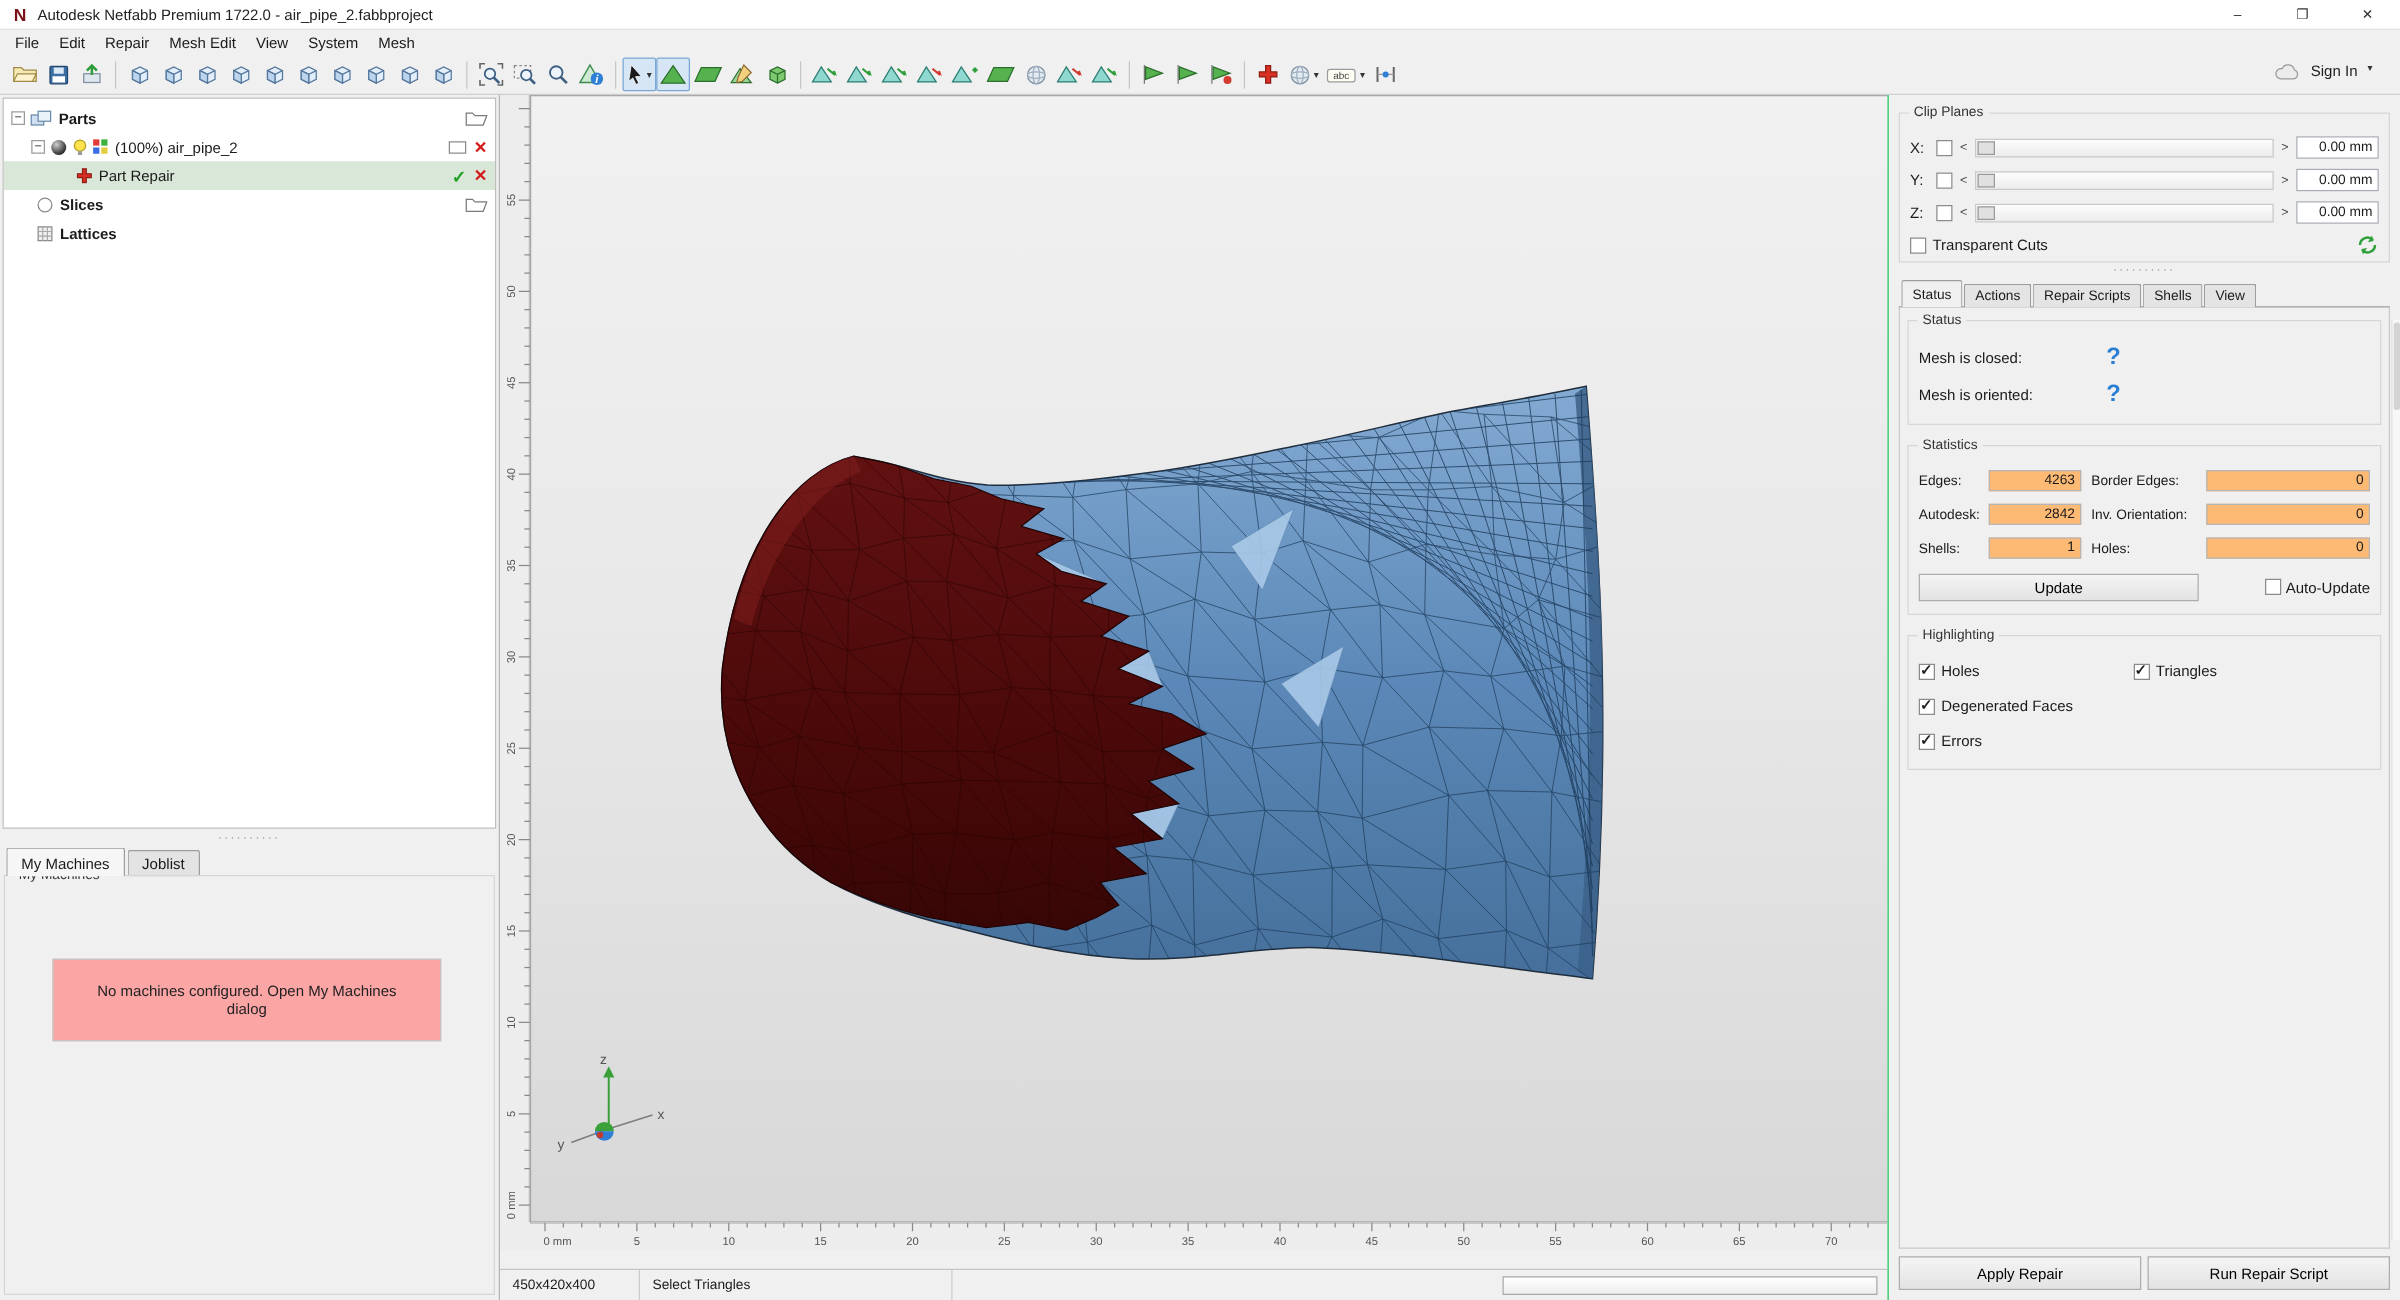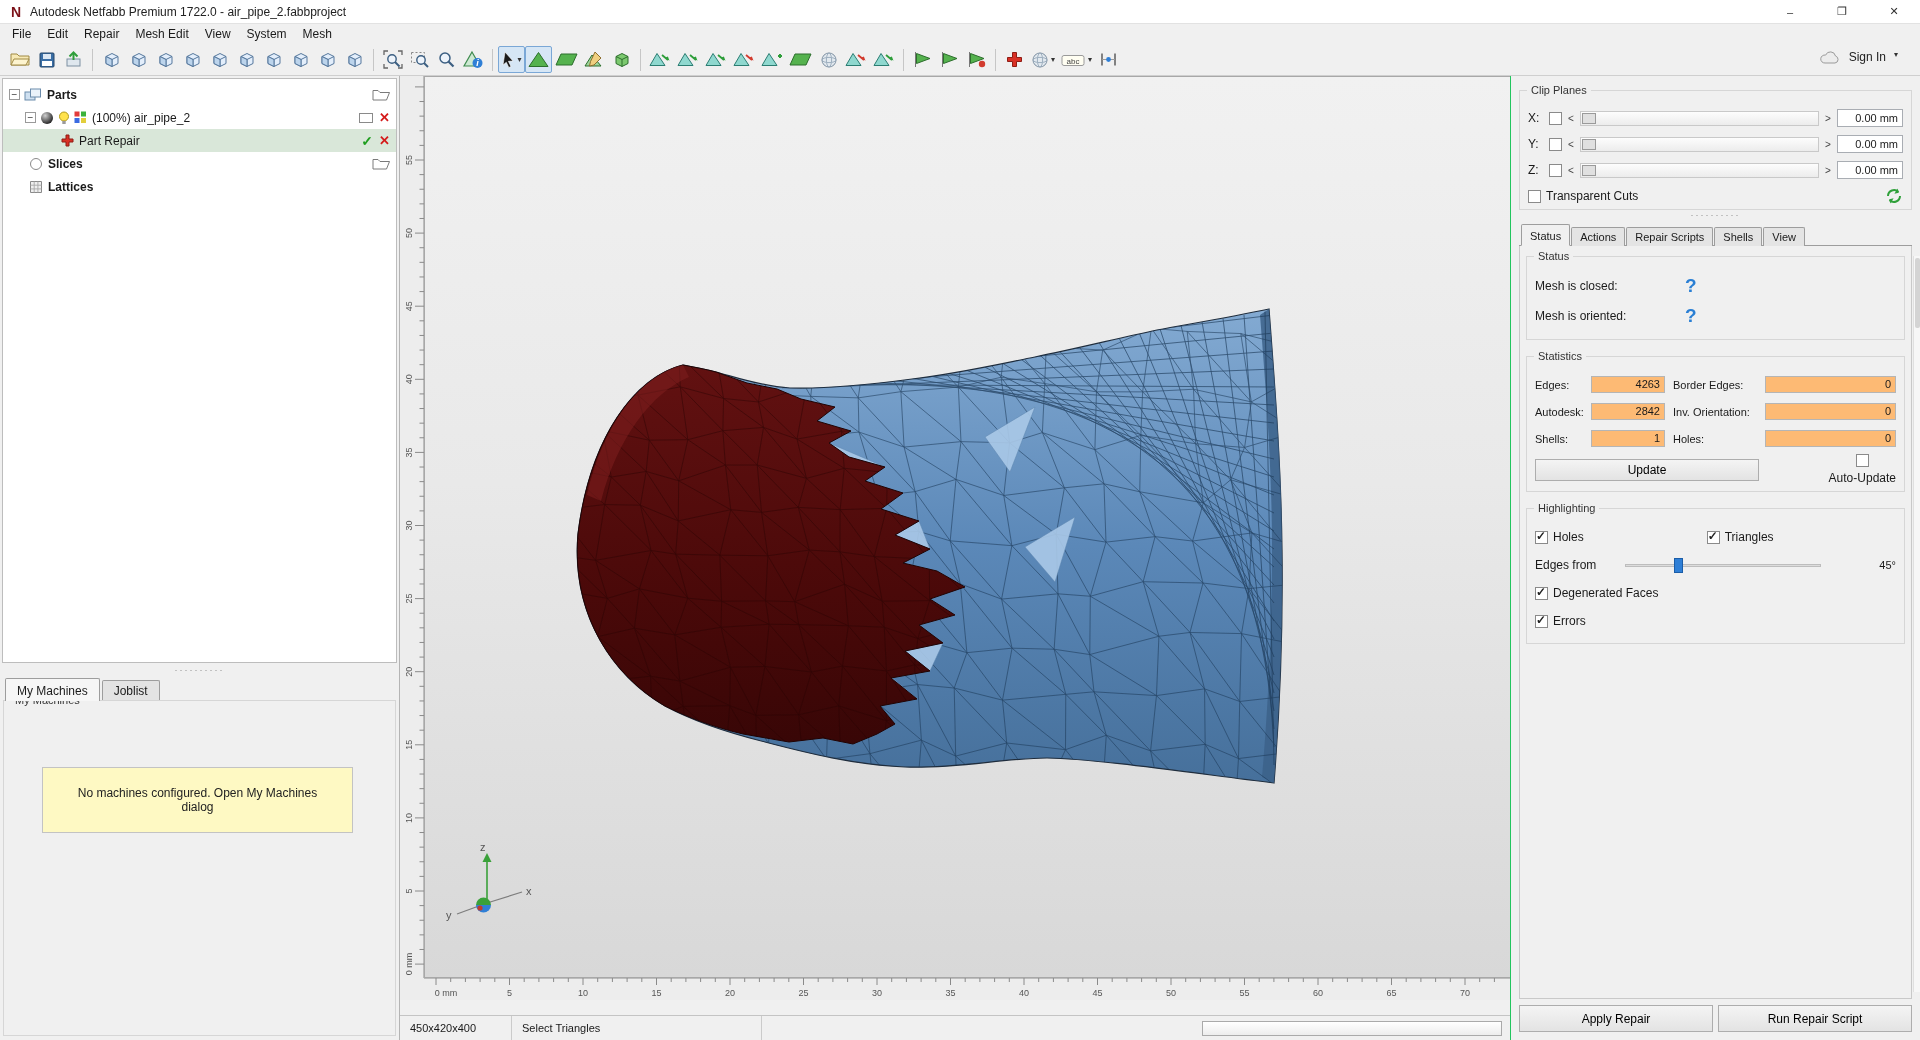--- a/index.html
+++ b/index.html
@@ -46,21 +46,21 @@
   .check-green { color:#1f9e1f; font-weight:bold; font-size:14px; }
 
   .splitter-h { height:10px; display:flex; align-items:center; justify-content:center; color:#8a8a8a; font-size:9px; letter-spacing:2px; line-height:4px; }
   .machine-tabs { display:flex; align-items:flex-end; height:25px; padding-left:5px; }
   .mtab { padding:3px 11px; font-size:12px; border:1px solid #9d9d9d; border-bottom:none; background:#e3e3e3; border-radius:2px 2px 0 0; margin-right:2px; position:relative; top:1px; }
   .mtab.active { background:#f6f6f6; padding-top:5px; z-index:2; }
   .machines-group { flex:1; margin:0 3px 4px 3px; }
 
   .groupbox { border:1px solid #d6d6d6; position:relative; padding:14px 8px 8px 8px; background:transparent; }
   .gb-title { position:absolute; top:-7px; left:7px; background:#f0f0f0; padding:0 4px; font-size:11px; color:#333; }
-  .no-machines { margin:52px 34px 0 30px; height:66px; background:#fef9c3; border:1px solid #c3c3c3; display:flex; align-items:center; justify-content:center; text-align:center; font-size:12px; color:#222; padding:0 20px; }
+  .no-machines { margin:52px 34px 0 30px; height:66px; background:#fca5a5; border:1px solid #c3c3c3; display:flex; align-items:center; justify-content:center; text-align:center; font-size:12px; color:#222; padding:0 20px; }
 
   
   .center { width:1110px; display:flex; flex-direction:column; background:#f0f0f0; }
   .view-row { display:flex; height:902px; }
   .vruler { width:24px; height:902px; background:#ededed; display:block; }
   .viewport { width:1086px; height:902px; position:relative; border:1px solid #a8a8a8; border-right:none;
               background:linear-gradient(180deg,#f1f1f1 0%,#e9e9e9 45%,#d8d8d8 100%); overflow:hidden; }
   .viewport svg { display:block; }
   .hruler-row { display:flex; height:22px; }
   .ruler-corner { width:24px; height:22px; background:#ededed; }
@@ -98,21 +98,21 @@
 
   .stat-row { display:flex; align-items:center; height:27px; }
   .stat-lb { font-size:11px; }
   .stat-lb.l1 { width:56px; }
   .stat-lb.l2 { width:92px; margin-left:8px; }
   .stat-field { background:#fdba74; border:1px solid #b5b5b5; height:17px; line-height:15px; text-align:right; padding:0 4px; font-size:11px; }
   .stat-field.f1 { width:74px; }
   .stat-field.f2 { flex:1; }
   .btn { background:linear-gradient(#f4f4f4,#e3e3e3); border:1px solid #adadad; font-size:12px; font-family:"Liberation Sans",sans-serif; height:22px; }
   .btn.update { width:224px; }
-  .au-wrap { margin-left:auto; display:flex; align-items:center; gap:4px;flex-direction:column; }
+  .au-wrap { margin-left:auto; display:flex; align-items:center; gap:4px; }
 
   .hl-row { display:flex; align-items:center; height:28px; gap:5px; }
   .hl-col2 { margin-left:118px; }
   .hl-slider { width:196px; height:15px; position:relative; margin-left:24px; }
   .hl-groove { position:absolute; top:6px; left:0; right:0; height:3px; background:#dcdcdc; border:1px solid #bdbdbd; }
   .hl-thumb { position:absolute; top:0; left:25%; width:9px; height:15px; background:#2f7fd6; border:1px solid #1b5da8; }
   .hl-val { margin-left:auto; font-size:11px; }
 
   .bottom-actions { display:flex; gap:5px; margin-top:6px; }
   .bottom-actions .btn { flex:1; height:27px; }
@@ -1548,28 +1548,20 @@
 
       <div class="groupbox">
         <span class="gb-title">Highlighting</span>
         <div class="hl-row">
           <span class="cb checked"></span>
           <span class="cb-label">Holes</span>
           <span class="cb checked hl-col2"></span>
           <span class="cb-label">Triangles</span>
         </div>
         <div class="hl-row">
-          <span class="cb-label">Edges from</span>
-          <div class="hl-slider">
-            <div class="hl-groove"></div>
-            <div class="hl-thumb"></div>
-          </div>
-          <span class="hl-val">45°</span>
-        </div>
-        <div class="hl-row">
           <span class="cb checked"></span>
           <span class="cb-label">Degenerated Faces</span>
         </div>
         <div class="hl-row">
           <span class="cb checked"></span>
           <span class="cb-label">Errors</span>
         </div>
       </div>
 
     </div>

